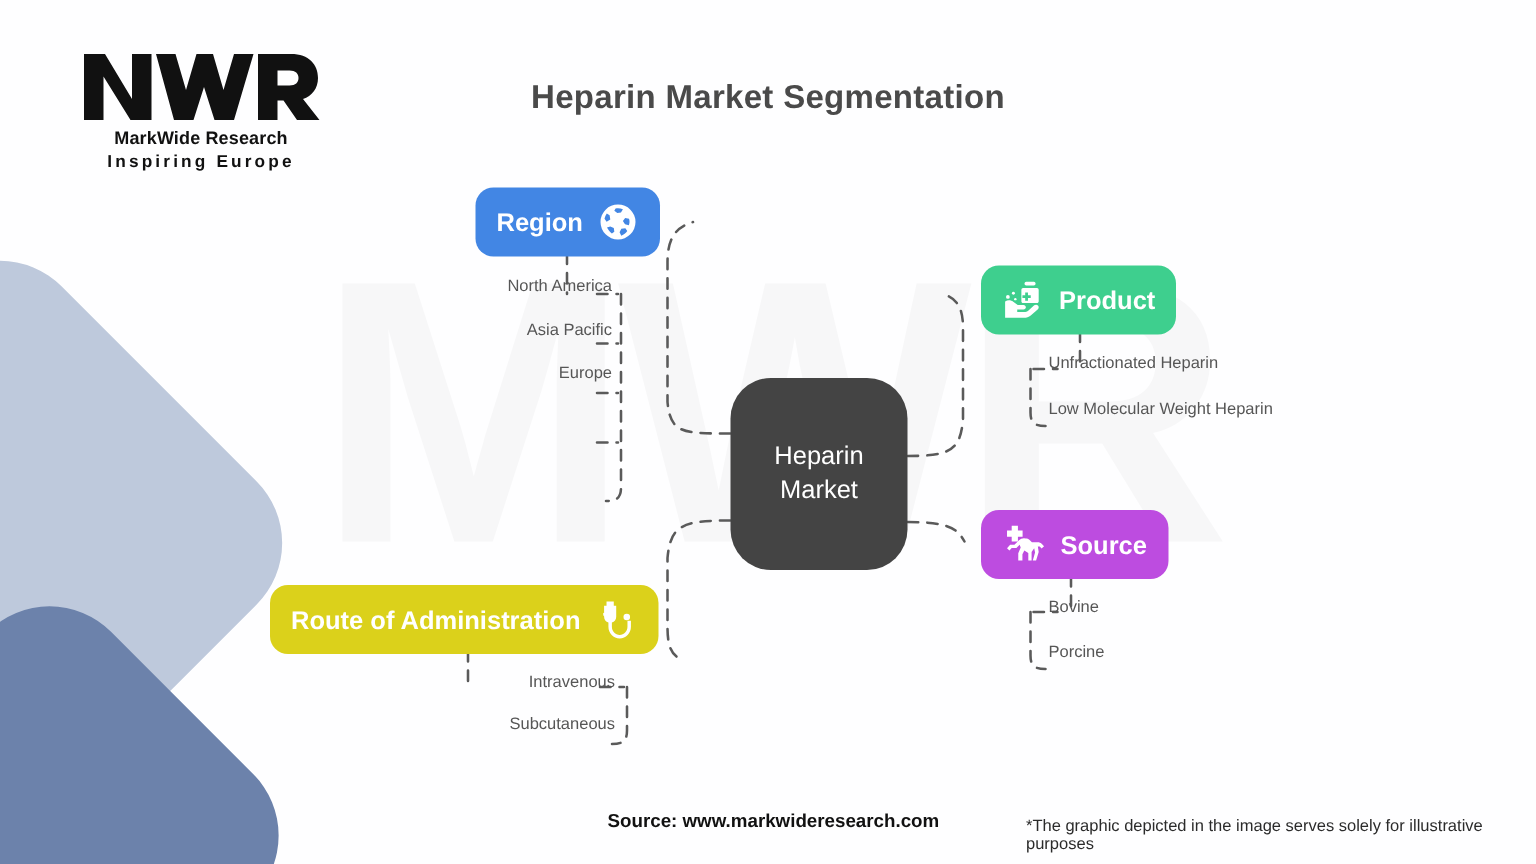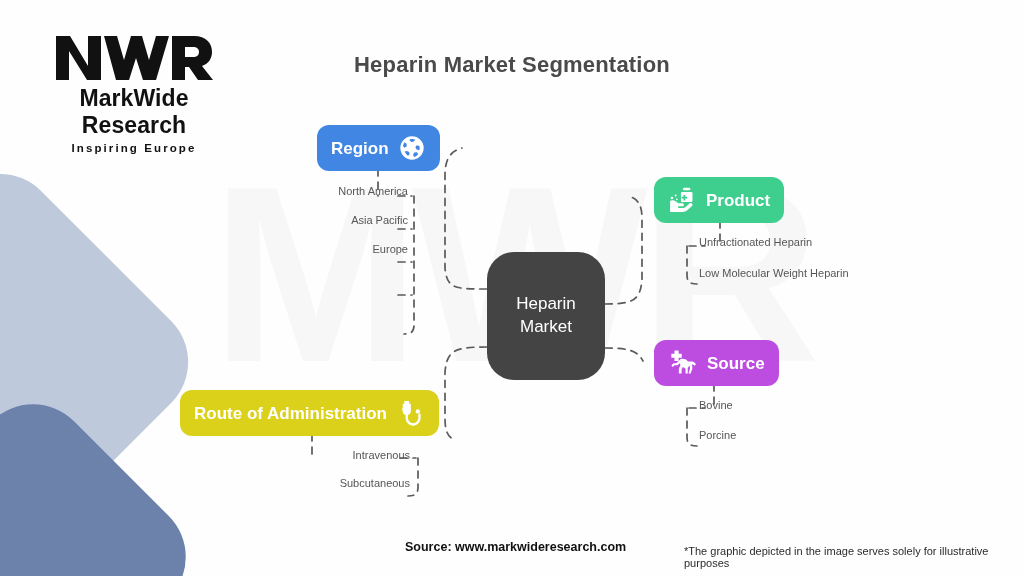--- a/index.html
+++ b/index.html
@@ -30,21 +30,21 @@
     font-size:250px;font-weight:700;letter-spacing:-8px;
     color:rgba(120,120,130,.055);
     font-family:"Liberation Sans",sans-serif;
     user-select:none;line-height:1;
   }
 
   
   #logo{position:absolute;left:34px;top:28px;width:200px;text-align:center;}
   #logo-mark{display:block;margin:0 auto;}
   .logo-name{
-    font-size:23px;font-weight:700;color:#111;letter-spacing:.1px;
+    font-size:12px;font-weight:700;color:#111;letter-spacing:.1px;
     margin-top:1px;font-family:"Liberation Sans",sans-serif;
   }
   .logo-tag{
     font-size:11.5px;font-weight:700;color:#111;letter-spacing:2.1px;
     margin-top:3px;font-family:"Liberation Sans",sans-serif;
   }
 
   
   #title{
     position:absolute;left:0;right:0;top:52px;text-align:center;

